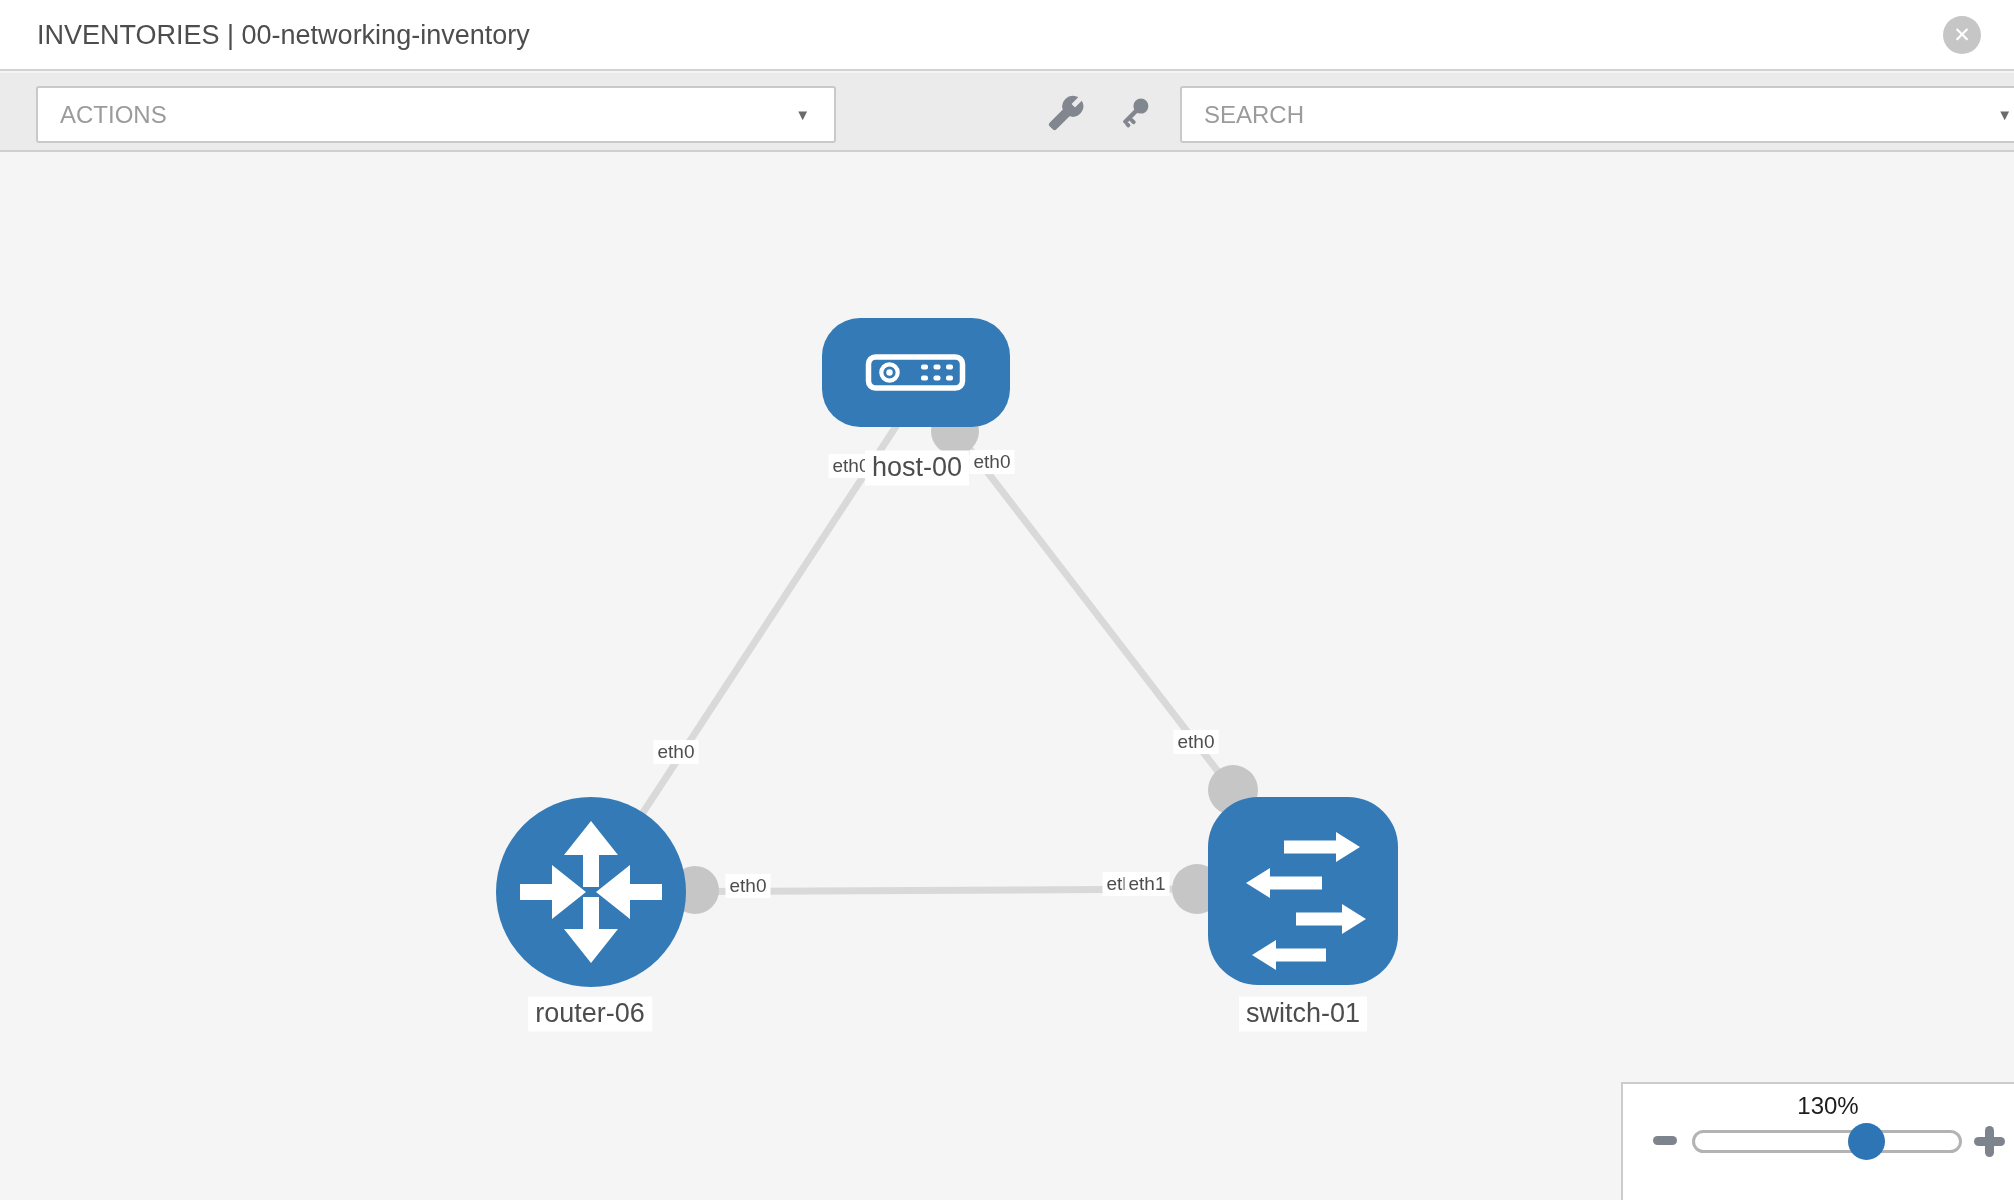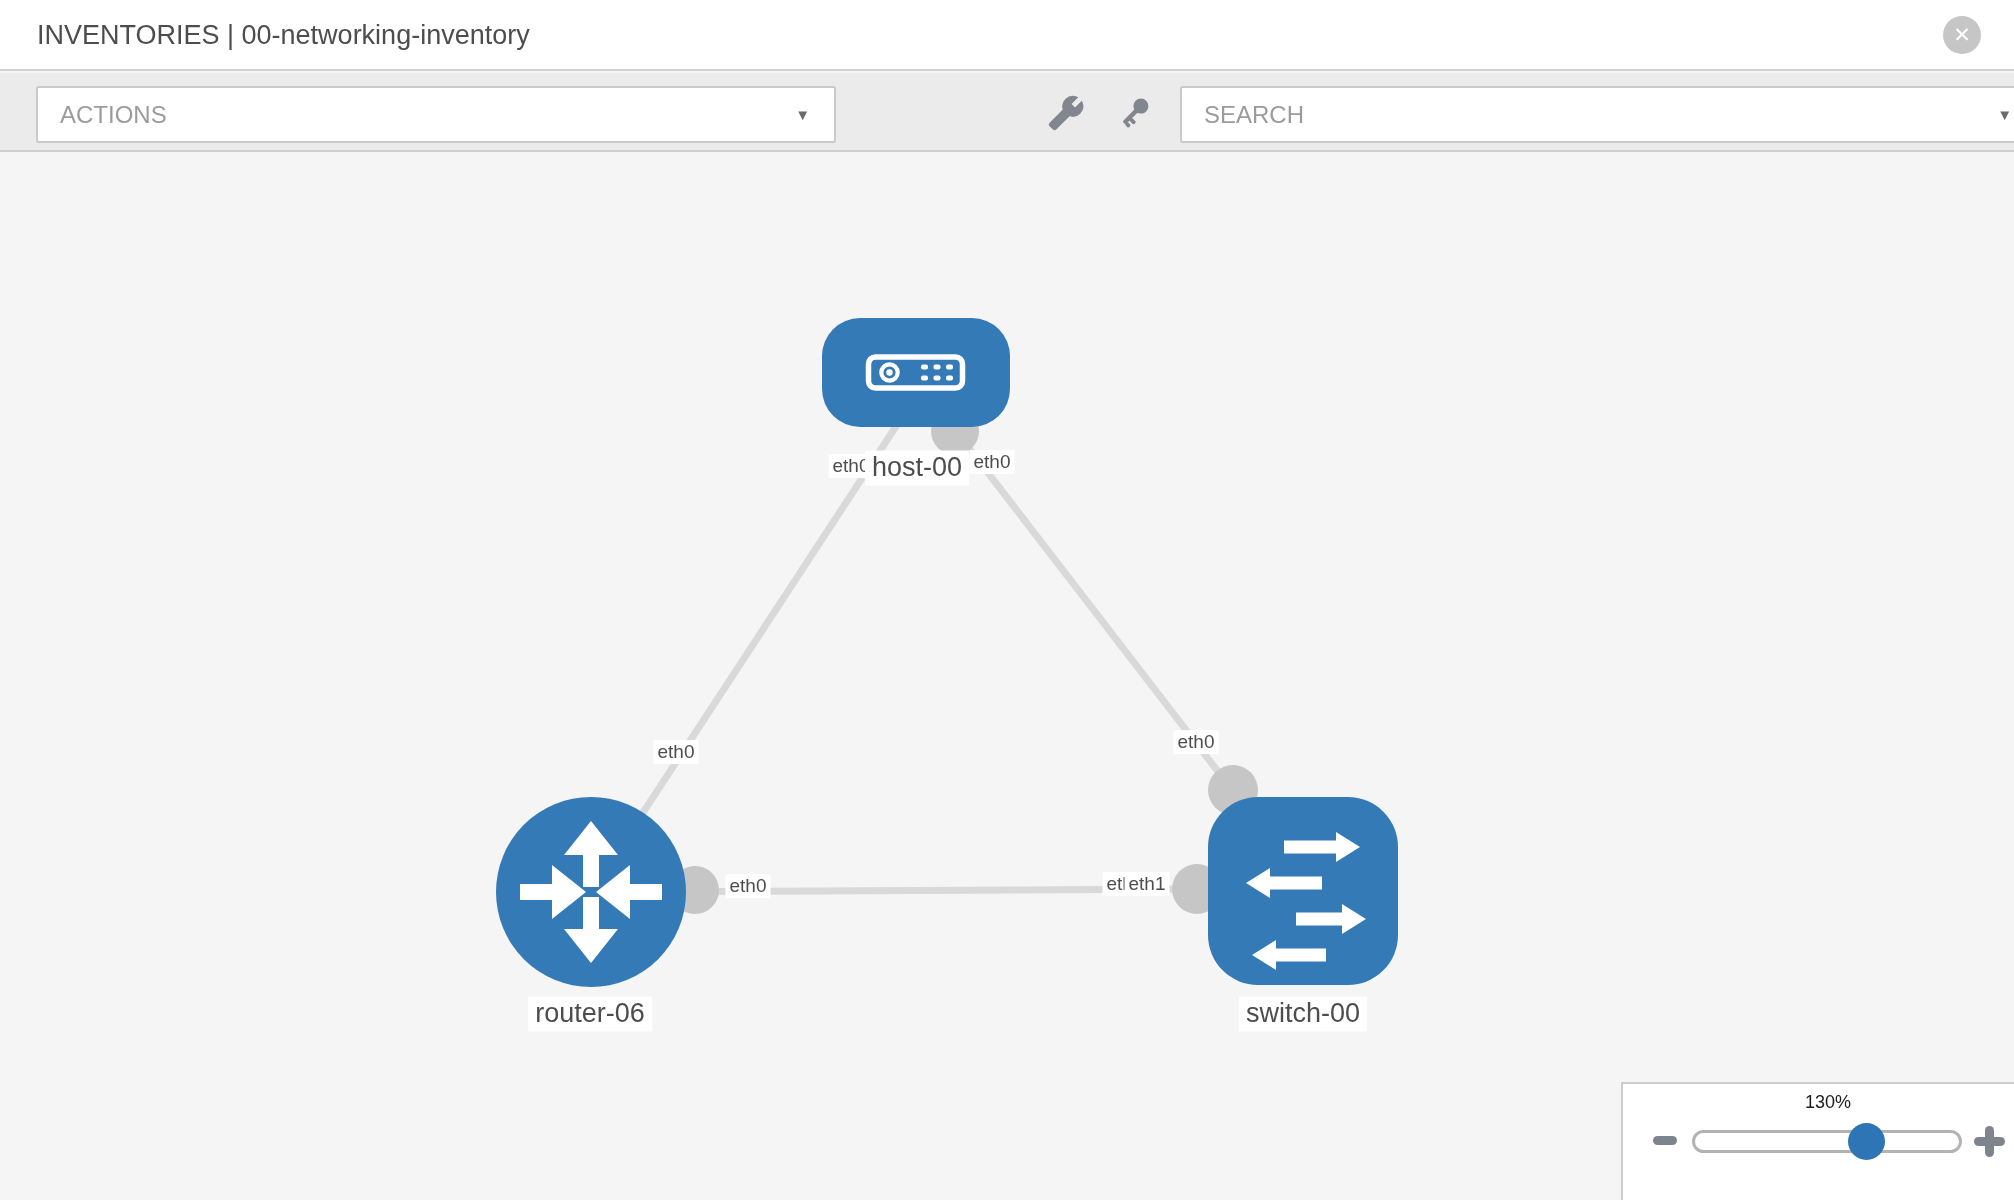--- a/index.html
+++ b/index.html
@@ -36,21 +36,21 @@
 
   .nlabel { position:absolute; transform:translate(-50%,-50%); background:#ffffff;
             color:#4d4d4d; white-space:nowrap; line-height:1.15; z-index:3; }
   .nlabel.big   { font-size:27px; padding:2px 7px; }
   .nlabel.small { font-size:19px; padding:1px 4px; }
 
   
   .zoom-panel { position:absolute; left:1621px; top:1082px; width:420px; height:130px;
                 background:#fff; border:2px solid #cccccc; z-index:4; }
   .zoom-value { position:absolute; left:145px; top:8px; width:120px; text-align:center;
-                font-size:18px; color:#1c1c1c; }
+                font-size:24px; color:#1c1c1c; }
   .zoom-minus { position:absolute; left:30px; top:52px; width:24px; height:9px;
                 background:#7e848d; border-radius:5px; cursor:pointer; }
   .zoom-track { position:absolute; left:69px; top:46px; width:270px; height:23px;
                 background:#fff; border:3px solid #b3b3b3; border-radius:12px; cursor:pointer; }
   .zoom-thumb { position:absolute; left:225px; top:39px; width:37px; height:37px;
                 border-radius:50%; background:#2e75b5; cursor:pointer; }
   .zoom-plus  { position:absolute; left:351px; top:42px; width:31px; height:31px; cursor:pointer; }
   .zoom-plus::before { content:""; position:absolute; left:0; top:11px; width:31px; height:9px;
                 background:#7e848d; border-radius:5px; }
   .zoom-plus::after  { content:""; position:absolute; left:11px; top:0; width:9px; height:31px;
@@ -154,21 +154,21 @@
   <div class="nlabel small" style="left:851px;  top:466px;">eth0</div>
   <div class="nlabel small" style="left:992px;  top:462px;">eth0</div>
   <div class="nlabel small" style="left:676px;  top:752px;">eth0</div>
   <div class="nlabel small" style="left:1196px; top:742px;">eth0</div>
   <div class="nlabel small" style="left:748px;  top:886px;">eth0</div>
   <div class="nlabel small" style="left:1125px; top:884px;">eth0</div>
   <div class="nlabel small" style="left:1147px; top:884px;">eth1</div>
 
   <div class="nlabel big" style="left:917px;  top:468px;">host-00</div>
   <div class="nlabel big" style="left:590px;  top:1014px;">router-06</div>
-  <div class="nlabel big" style="left:1303px; top:1014px;">switch-00</div>
+  <div class="nlabel big" style="left:1303px; top:1014px;">switch-01</div>
 
   <div class="zoom-panel">
     <div class="zoom-value">130%</div>
     <div class="zoom-minus"></div>
     <div class="zoom-track"></div>
     <div class="zoom-thumb"></div>
     <div class="zoom-plus"></div>
   </div>
 
 </div>

